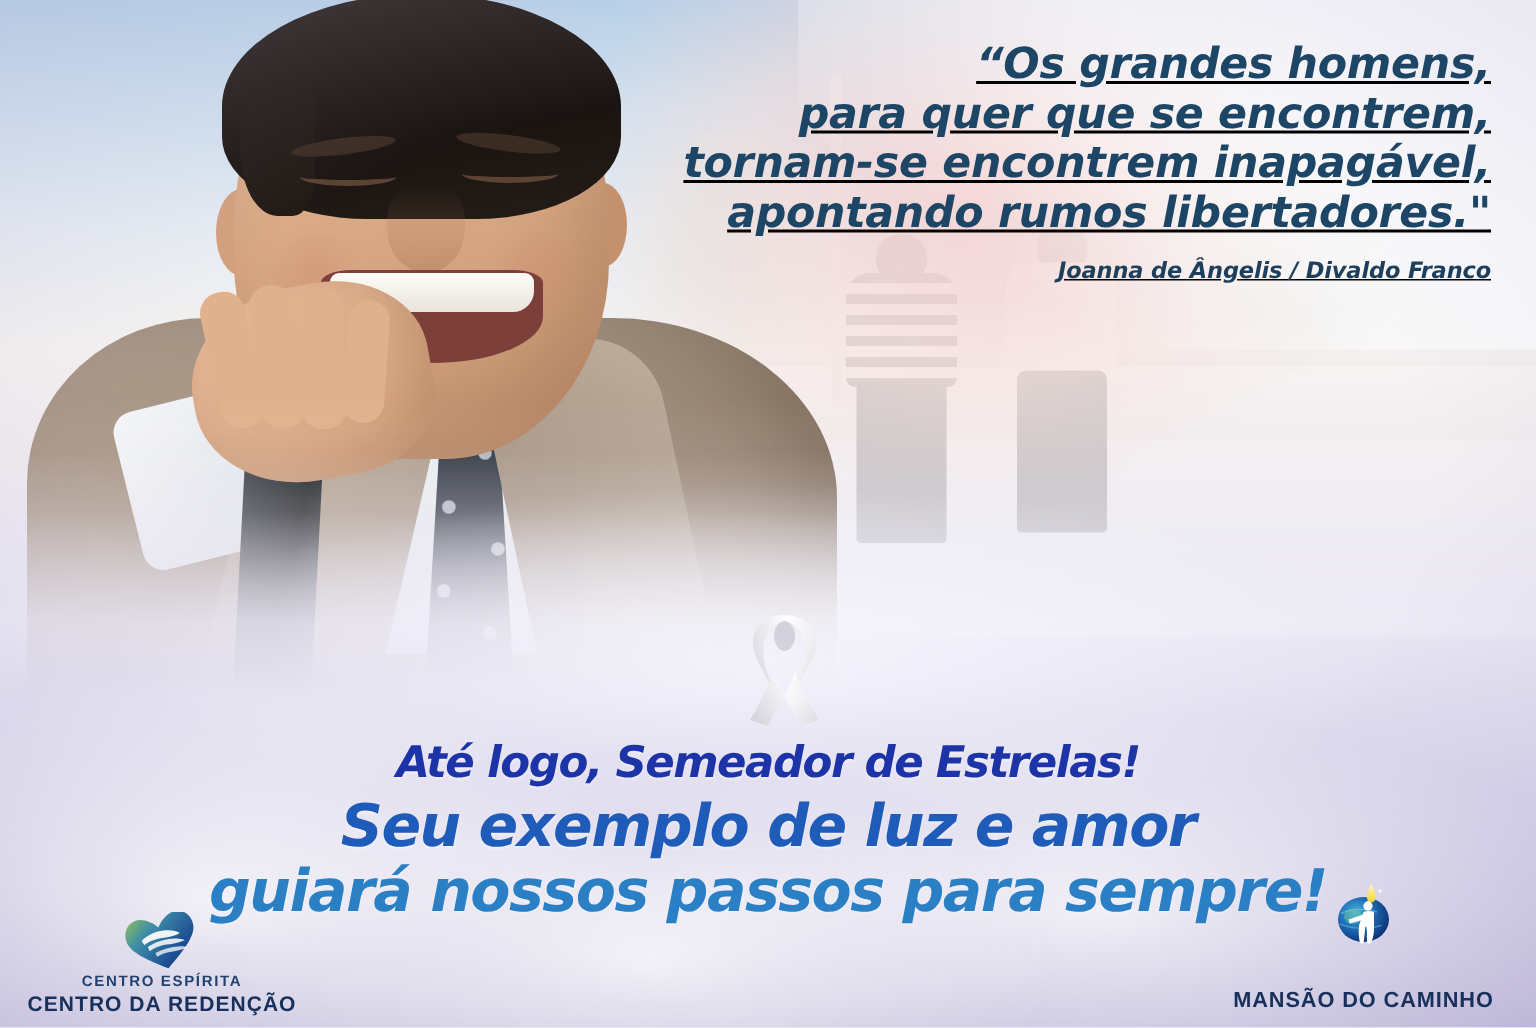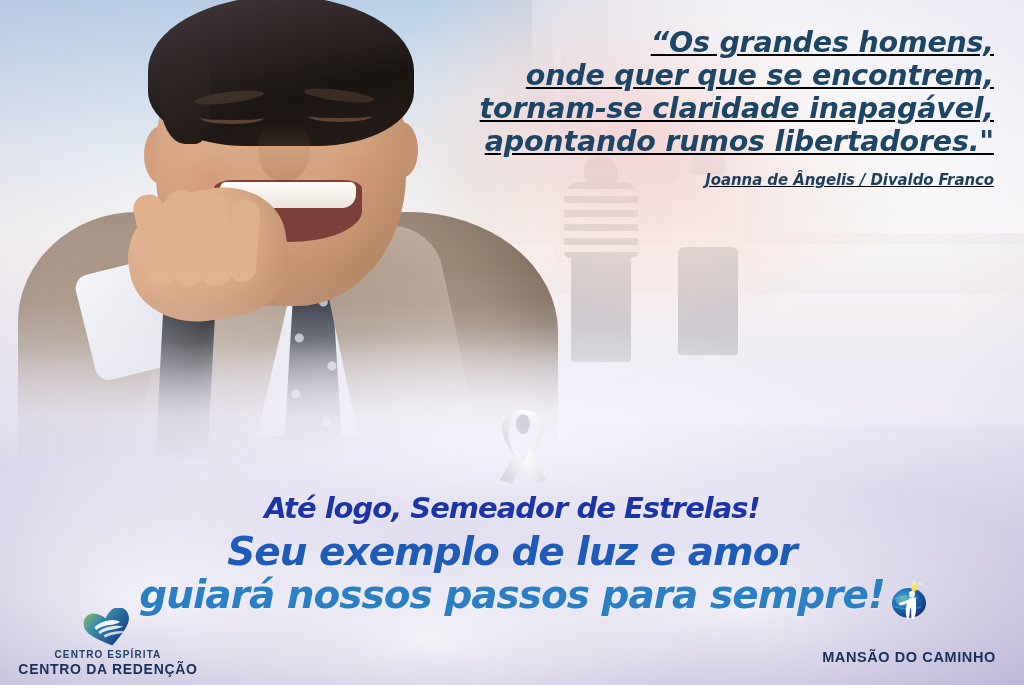--- a/index.html
+++ b/index.html
@@ -247,21 +247,21 @@
   .hl1{ font-size:29px; line-height:44px; color:#1c34a8; }
   .hl2{ font-size:39px; line-height:43px; color:#1f5bb8; }
   .hl3{ font-size:39px; line-height:43px; color:#2b7fc4; }
 
   
   .logo-left{
     position:absolute; left:8px; bottom:8px; width:200px;
     display:flex; flex-direction:column; align-items:center;
   }
   .logo-right{
-    position:absolute; right:10px; bottom:20px; width:210px;
+    position:absolute; right:10px; bottom:10px; width:210px;
     display:flex; flex-direction:column; align-items:center;gap:12px;
   }
   .logo-mark{ display:block; }
   .logo-txt1{
     font-size:10px; font-weight:bold; letter-spacing:1.1px;
     color:#22416e; margin-top:1px;
   }
   .logo-txt2{
     font-size:14px; font-weight:bold; letter-spacing:.7px;
     color:#17315c; margin-top:1px;
@@ -331,22 +331,22 @@
       <div class="finger f3"></div>
       <div class="finger f4"></div>
     </div>
   </div>
 
   <div class="bg-clouds"></div>
   <div class="bg-vignette"></div>
 
   <div class="quote">
     <div class="quote-line">“Os grandes homens,</div>
-    <div class="quote-line">onde quer que se encontrem,</div>
-    <div class="quote-line">tornam-se claridade inapagável,</div>
+    <div class="quote-line">para quer que se encontrem,</div>
+    <div class="quote-line">tornam-se encontrem inapagável,</div>
     <div class="quote-line">apontando rumos libertadores."</div>
     <div class="quote-attr">Joanna de Ângelis / Divaldo Franco</div>
   </div>
 
   <div class="ribbon">
     <svg width="74" height="84" viewBox="0 0 74 84">
       <defs>
         <linearGradient id="rg" x1="0" y1="0" x2="1" y2="1">
           <stop offset="0%" stop-color="#ffffff"></stop>
           <stop offset="55%" stop-color="#f0f0f3"></stop>

